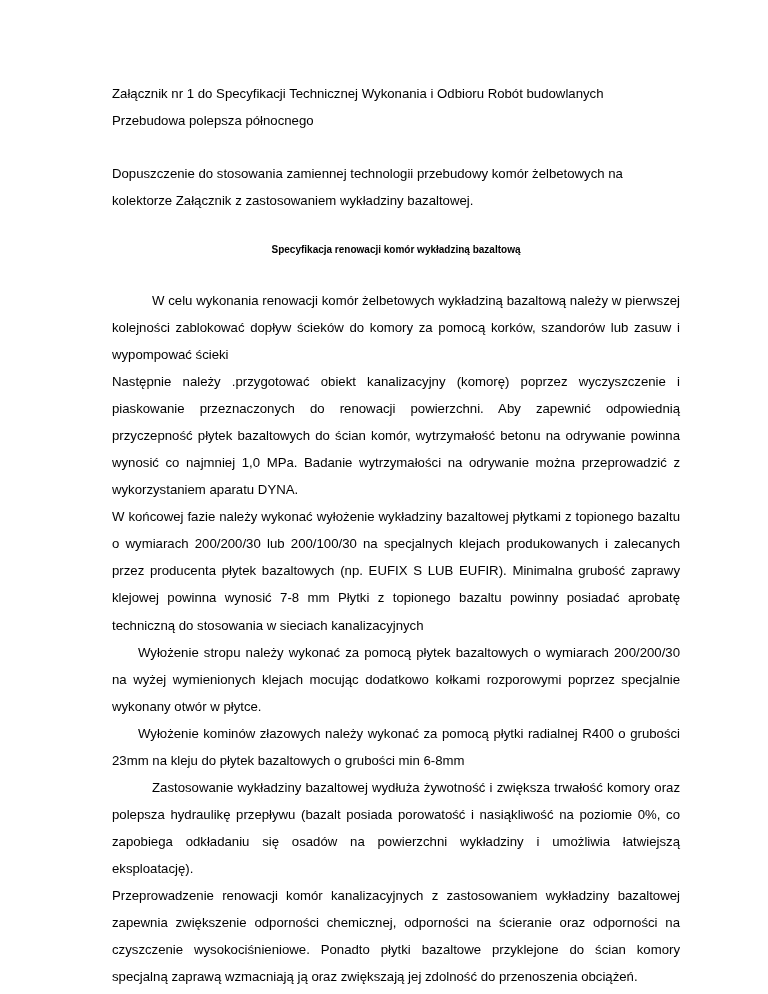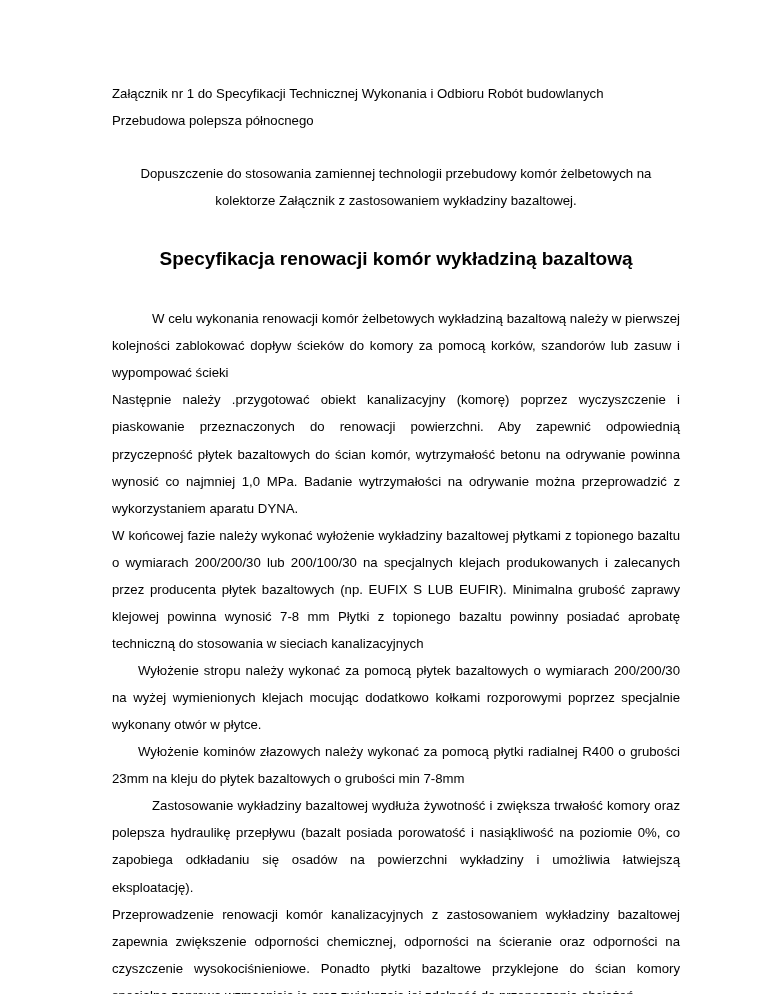--- a/index.html
+++ b/index.html
@@ -30,26 +30,26 @@
   }
   .header-block p {
     text-align: left;
   }
   .gap-md { height: 26px; }
   .just {
     text-align: justify;
     text-justify: inter-word;
   }
   .left {
-    text-align: center;
+    text-align: left;
   }
   .center-title {
     text-align: center;
     font-weight: bold;
-    font-size: 19px;
+    font-size: 10px;
   }
   .indent-sm {
     text-indent: 26px;
   }
   .indent-lg {
     text-indent: 40px;
   }
 </style>
 </head>
 <body>
@@ -72,18 +72,18 @@
     <div class="gap-md"></div>
 
     <p class="center-title">Specyfikacja renowacji komór wykładziną bazaltową</p>
 
     <div class="gap-md"></div>
 
     <p class="just indent-lg">W celu wykonania renowacji komór żelbetowych wykładziną bazaltową  należy w pierwszej kolejności zablokować dopływ ścieków do komory za pomocą korków, szandorów lub zasuw i wypompować ścieki</p>
     <p class="just">Następnie należy .przygotować obiekt kanalizacyjny (komorę) poprzez wyczyszczenie i piaskowanie przeznaczonych do renowacji powierzchni. Aby zapewnić odpowiednią przyczepność płytek bazaltowych do ścian komór, wytrzymałość betonu na odrywanie powinna wynosić co najmniej 1,0 MPa. Badanie wytrzymałości na odrywanie można przeprowadzić z wykorzystaniem aparatu DYNA.</p>
     <p class="just">W końcowej fazie należy wykonać wyłożenie wykładziny bazaltowej płytkami z topionego bazaltu o wymiarach 200/200/30 lub 200/100/30 na specjalnych klejach produkowanych i zalecanych przez producenta płytek bazaltowych  (np. EUFIX S LUB EUFIR).  Minimalna grubość zaprawy klejowej powinna wynosić 7-8 mm Płytki z topionego bazaltu powinny posiadać aprobatę techniczną do stosowania w sieciach kanalizacyjnych</p>
     <p class="just indent-sm">Wyłożenie stropu należy wykonać za pomocą  płytek bazaltowych o wymiarach 200/200/30 na wyżej wymienionych klejach mocując dodatkowo kołkami rozporowymi poprzez specjalnie wykonany otwór w płytce.</p>
-    <p class="just indent-sm">Wyłożenie  kominów złazowych należy wykonać za pomocą płytki radialnej R400 o grubości 23mm na kleju do płytek bazaltowych o grubości min 7-8mm</p>
+    <p class="just indent-sm">Wyłożenie  kominów złazowych należy wykonać za pomocą płytki radialnej R400 o grubości 23mm na kleju do płytek bazaltowych o grubości min 6-8mm</p>
     <p class="just indent-lg">Zastosowanie wykładziny bazaltowej wydłuża żywotność i zwiększa trwałość komory oraz polepsza hydraulikę przepływu (bazalt posiada porowatość i nasiąkliwość na poziomie 0%, co zapobiega odkładaniu się osadów na powierzchni wykładziny i umożliwia łatwiejszą eksploatację).</p>
     <p class="just">Przeprowadzenie renowacji komór kanalizacyjnych z zastosowaniem wykładziny bazaltowej zapewnia zwiększenie odporności chemicznej, odporności na ścieranie oraz odporności na czyszczenie wysokociśnieniowe. Ponadto płytki bazaltowe przyklejone do ścian komory specjalną zaprawą wzmacniają ją oraz zwiększają jej zdolność do przenoszenia obciążeń.</p>
 
   </div>
 </div>
 
 </body></html>

